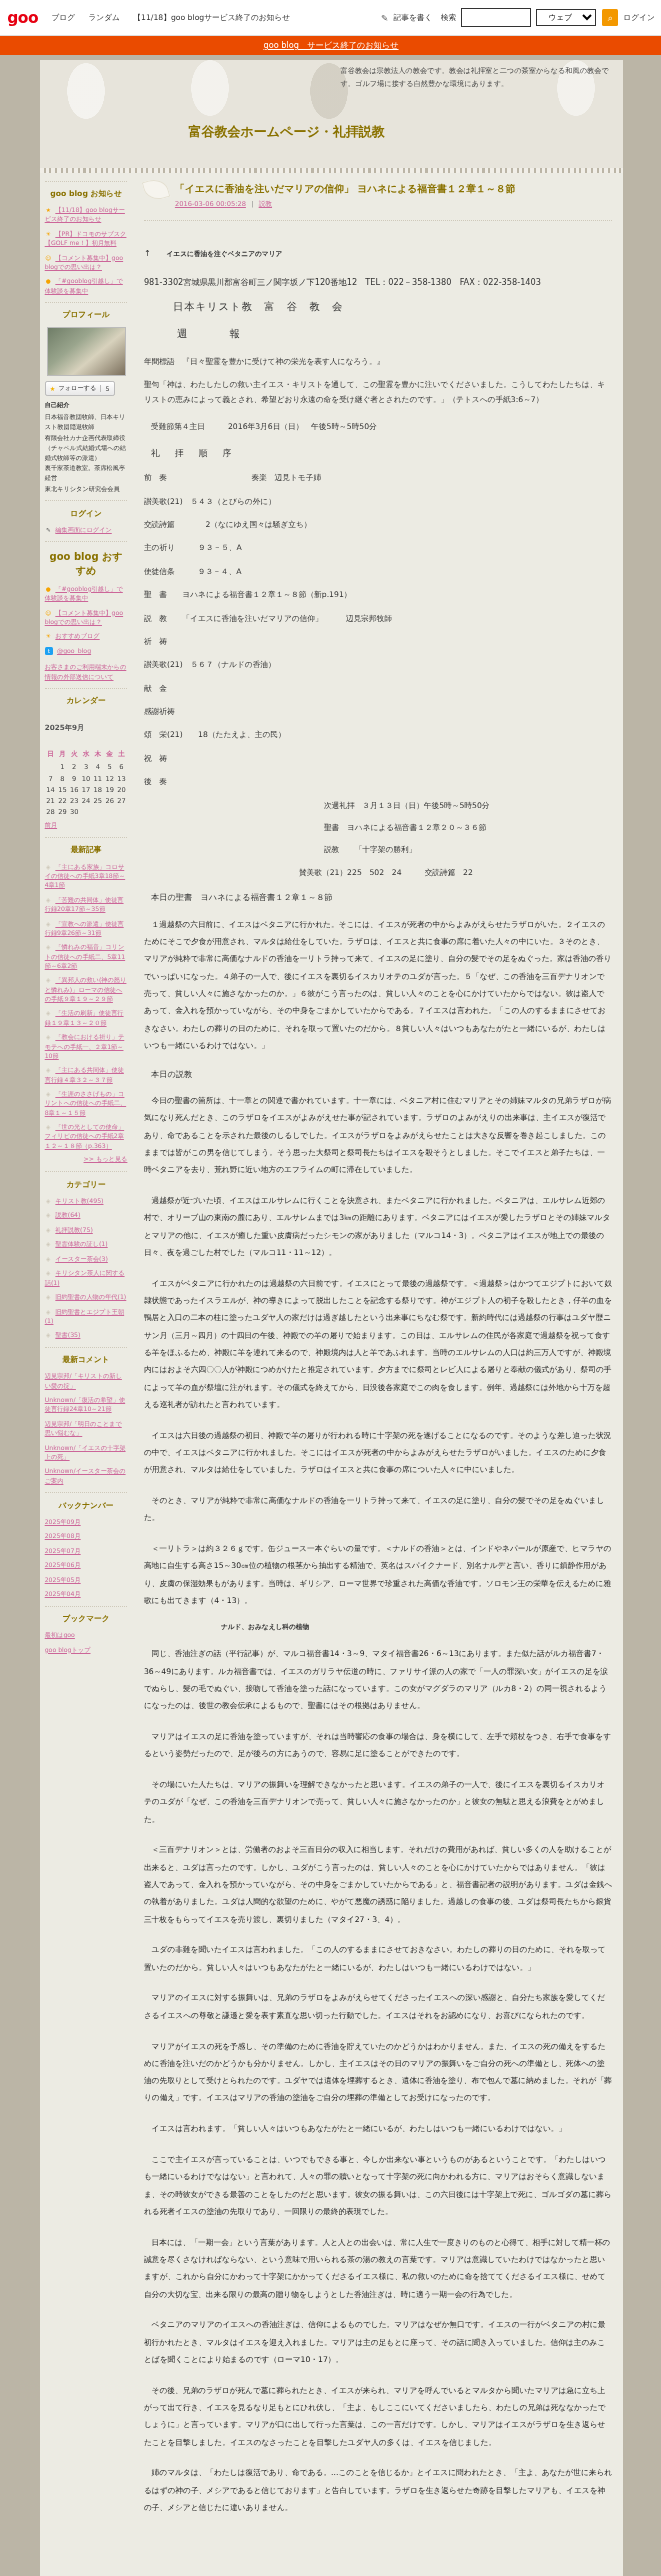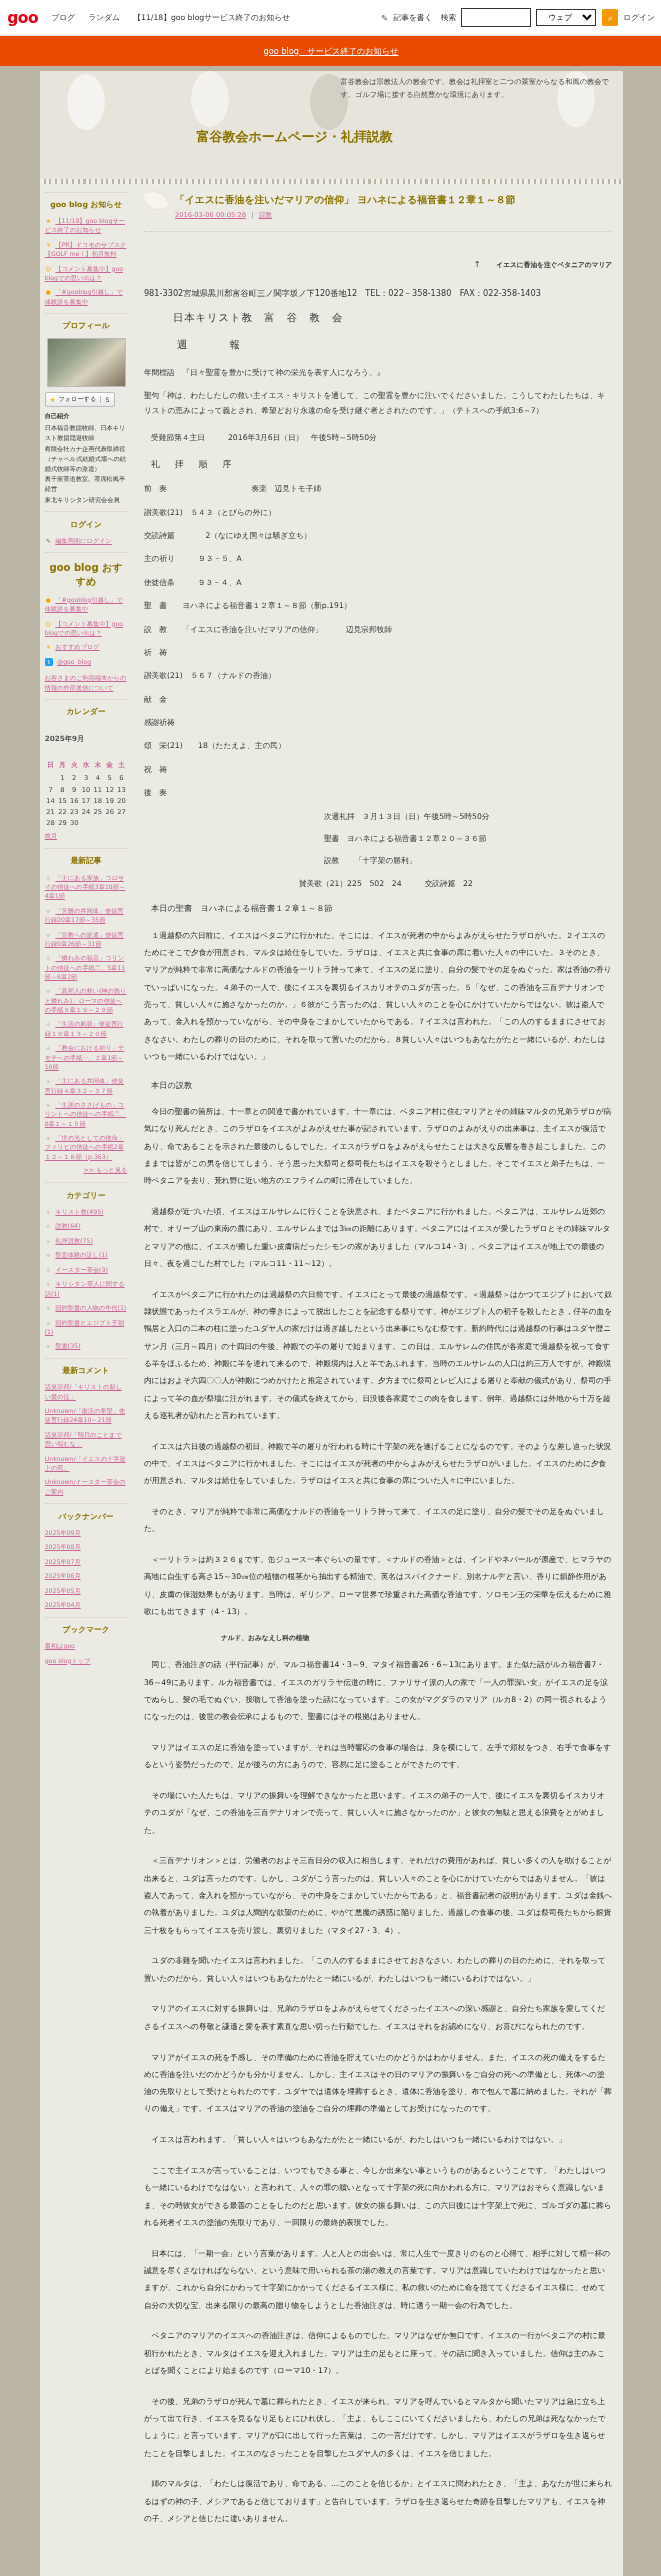--- a/index.html
+++ b/index.html
@@ -17,37 +17,37 @@
   
   .topbar{height:36px;background:#fff;display:flex;align-items:center;padding:0 7.2px;box-sizing:border-box;border-bottom:0.5px solid #ddd;}
   .goo-logo{font-weight:bold;font-size:15.5px;color:#e60012;letter-spacing:-0.5px;margin-right:13.4px;}
   .topbar-link{color:#333;text-decoration:none;font-size:7.7px;margin-right:13.4px;}
   .topbar-right{margin-left:auto;display:flex;align-items:center;gap:5.2px;}
   .write-icon{font-size:8.8px;color:#555;}
   .top-search-input{width:64px;height:15.5px;border:0.5px solid #333;background:#fff;}
   .web-select{height:17.5px;font-size:7.7px;border:0.5px solid #333;background:#fff;padding:0 7px;}
   .search-btn{width:16.5px;height:16.5px;background:#f39800;border:none;border-radius:1.5px;color:#fff;font-size:9.3px;line-height:16.5px;text-align:center;}
   
-  .orange-banner{height:30px;background:#ea4b00;display:flex;align-items:center;justify-content:center;}
+  .orange-banner{height:19px;background:#ea4b00;display:flex;align-items:center;justify-content:center;}
   .orange-banner a{color:#fff;font-size:8.2px;}
   
   .page{width:583px;margin:0 auto;padding-top:5.2px;position:relative;}
   .lace{height:5.2px;background:repeating-linear-gradient(90deg,#f7f5ef 0 3.6px,rgba(0,0,0,0) 3.6px 5.7px);opacity:.9;}
   
   .site-header{
     background:
       radial-gradient(ellipse 31px 46px at 46px 31px,rgba(255,255,255,.55) 60%,rgba(255,255,255,0) 61%),
       radial-gradient(ellipse 31px 46px at 170px 28px,rgba(255,255,255,.5) 60%,rgba(255,255,255,0) 61%),
       radial-gradient(ellipse 31px 46px at 289px 31px,rgba(200,195,182,.6) 60%,rgba(0,0,0,0) 61%),
       radial-gradient(ellipse 31px 46px at 536px 28px,rgba(255,255,255,.5) 60%,rgba(255,255,255,0) 61%),
       #e7e4db;
     padding:7.2px 9.3px 4.1px 9.3px;min-height:108px;box-sizing:border-box;position:relative;
   }
   .site-desc{position:absolute;top:5.2px;left:301px;width:273px;font-size:7.2px;line-height:1.7;color:#444;}
-  .site-title{position:absolute;top:57px;left:149px;font-size:13px;font-weight:bold;color:#8a7200;margin-left:8px;}
+  .site-title{position:absolute;top:63px;left:149px;font-size:13px;font-weight:bold;color:#8a7200;}
   
   .columns{display:flex;align-items:flex-start;background:#ecebe3;}
   .sidebar{width:92px;flex:0 0 92px;padding:7.2px 4.1px 15.5px 5.2px;box-sizing:border-box;font-size:6.2px;}
   .main{flex:1;padding:5.2px 10.3px 0 12.4px;box-sizing:border-box;min-height:2576px;}
   
   .sbox{margin-bottom:7.2px;border-top:1px dotted #cfc9ba;padding-top:5.2px;}
   .sbox h3{text-align:center;color:#8a7200;font-size:7.7px;margin:2.1px 0 6.2px 0;}
   .sbox h3.small{font-size:10px;}
   .s-item{margin:0 0 5.2px 0;line-height:1.5;}
   .s-item a{color:#cc6699;}
@@ -65,21 +65,21 @@
   .cal-cell{color:#444;}
   .cal-prev{display:inline-block;margin-top:5.2px;color:#cc6699;}
   
   .article-head{position:relative;padding:3.1px 0 1px 31px;}
   .leaf-badge{position:absolute;left:0;top:0;width:24px;height:20.6px;background:#f6f4ee;border-radius:0 70% 0 70%;box-shadow:inset 0 0 0 1px #e4e0d2;transform:rotate(-15deg);}
   .article-title{font-size:9.8px;font-weight:bold;color:#8a7200;line-height:1.5;}
   .article-meta{margin:4.1px 0 5.2px 0;font-size:6.7px;}
   .article-meta a{color:#cc6699;}
   .meta-sep{color:#888;margin:0 3.1px;}
   .dotline{border-top:1px dotted #cfc9ba;margin:4.1px 0;}
-  .img-caption{text-align:right;font-weight:bold;font-size:6.7px;margin:27px 0 18.5px 0;}
+  .img-caption{text-align:left;font-weight:bold;font-size:6.7px;margin:27px 0 18.5px 0;}
   .img-caption .arrow{font-weight:normal;font-size:8.2px;margin-right:13.4px;}
   .addr-line{font-size:8.2px;margin:8.2px 0 11.3px 0;}
   .church-line{font-size:10.3px;text-align:left;padding-left:29px;letter-spacing:1px;margin-bottom:13.4px;}
   .weekly-title{font-size:10.3px;padding-left:33px;letter-spacing:7.2px;margin-bottom:14.4px;}
   .weekly-line{font-size:7.7px;line-height:1.9;margin-bottom:8.2px;}
   .order-title{font-size:8.8px;padding-left:7.2px;letter-spacing:3.1px;margin:13.4px 0;}
   .order-item{font-size:7.7px;margin-bottom:13.4px;white-space:pre-wrap;}
   .next-block{padding-left:180px;}
   .next-item{font-size:7.7px;margin-bottom:12.4px;white-space:pre-wrap;}
   .hymn-line{padding-left:155px;font-size:7.7px;margin-bottom:13.4px;}

